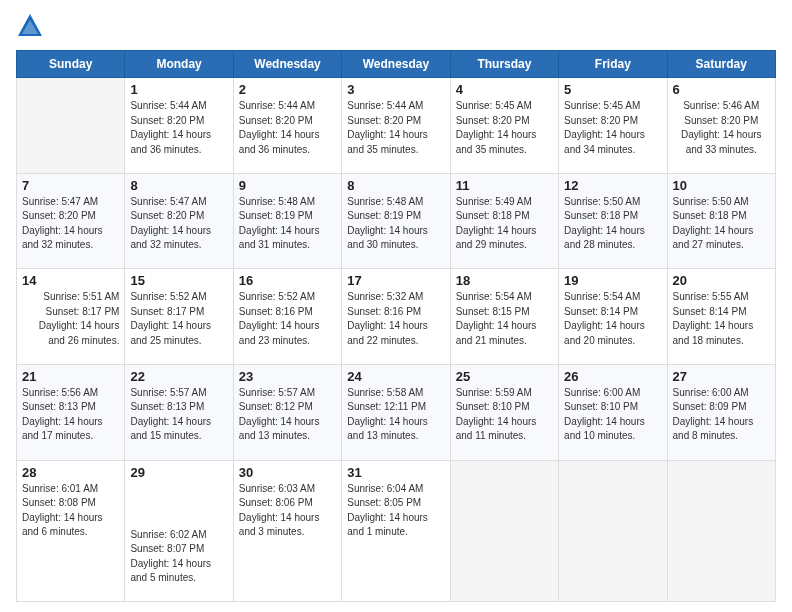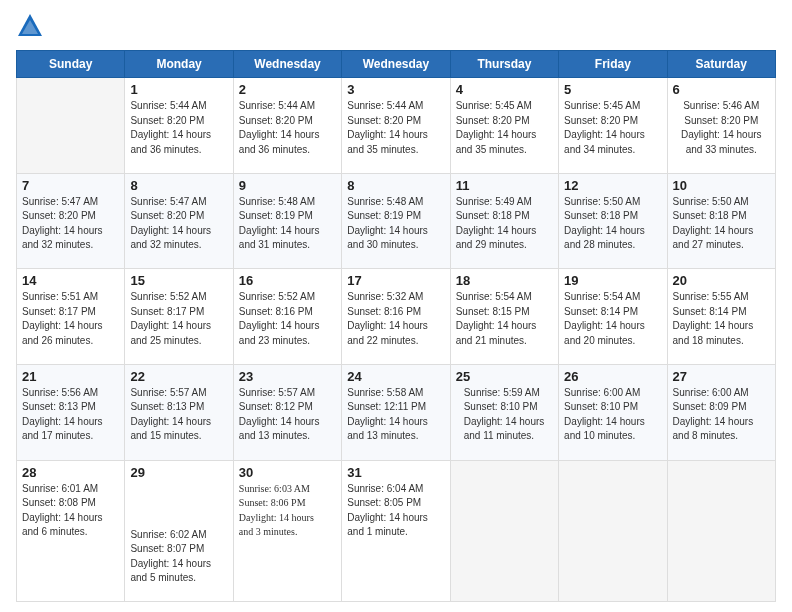--- a/index.html
+++ b/index.html
@@ -230,21 +230,21 @@
             <div class="day-number">10</div>
             <div class="day-info" style="white-space: pre-line;">Sunrise: 5:50 AM
 Sunset: 8:18 PM
 Daylight: 14 hours
 and 27 minutes.</div>
           </td>
         </tr>
         <tr>
           <td>
             <div class="day-number">14</div>
-            <div class="day-info" style="white-space: pre-line;">Sunrise: 5:51 AM
+            <div class="day-info" style="white-space: pre-line; text-align: right;">Sunrise: 5:51 AM
 Sunset: 8:17 PM
 Daylight: 14 hours
 and 26 minutes.</div>
           </td>
           <td>
             <div class="day-number">15</div>
             <div class="day-info" style="white-space: pre-line;">Sunrise: 5:52 AM
 Sunset: 8:17 PM
 Daylight: 14 hours
 and 25 minutes.</div>
@@ -309,21 +309,21 @@
           </td>
           <td>
             <div class="day-number">24</div>
             <div class="day-info" style="white-space: pre-line;">Sunrise: 5:58 AM
 Sunset: 12:11 PM
 Daylight: 14 hours
 and 13 minutes.</div>
           </td>
           <td>
             <div class="day-number">25</div>
-            <div class="day-info" style="white-space: pre-line; margin-left: 8px;">Sunrise: 5:59 AM
+            <div class="day-info" style="white-space: pre-line;">Sunrise: 5:59 AM
 Sunset: 8:10 PM
 Daylight: 14 hours
 and 11 minutes.</div>
           </td>
           <td>
             <div class="day-number">26</div>
             <div class="day-info" style="white-space: pre-line;">Sunrise: 6:00 AM
 Sunset: 8:10 PM
 Daylight: 14 hours
 and 10 minutes.</div>
@@ -346,21 +346,21 @@
           </td>
           <td>
             <div class="day-number">29</div>
             <div class="day-info" style="white-space: pre-line; margin-top: 48px;">Sunrise: 6:02 AM
 Sunset: 8:07 PM
 Daylight: 14 hours
 and 5 minutes.</div>
           </td>
           <td>
             <div class="day-number">30</div>
-            <div class="day-info" style="white-space: pre-line; font-family: Liberation Serif, serif;">Sunrise: 6:03 AM
+            <div class="day-info" style="white-space: pre-line;">Sunrise: 6:03 AM
 Sunset: 8:06 PM
 Daylight: 14 hours
 and 3 minutes.</div>
           </td>
           <td>
             <div class="day-number">31</div>
             <div class="day-info" style="white-space: pre-line;">Sunrise: 6:04 AM
 Sunset: 8:05 PM
 Daylight: 14 hours
 and 1 minute.</div>

